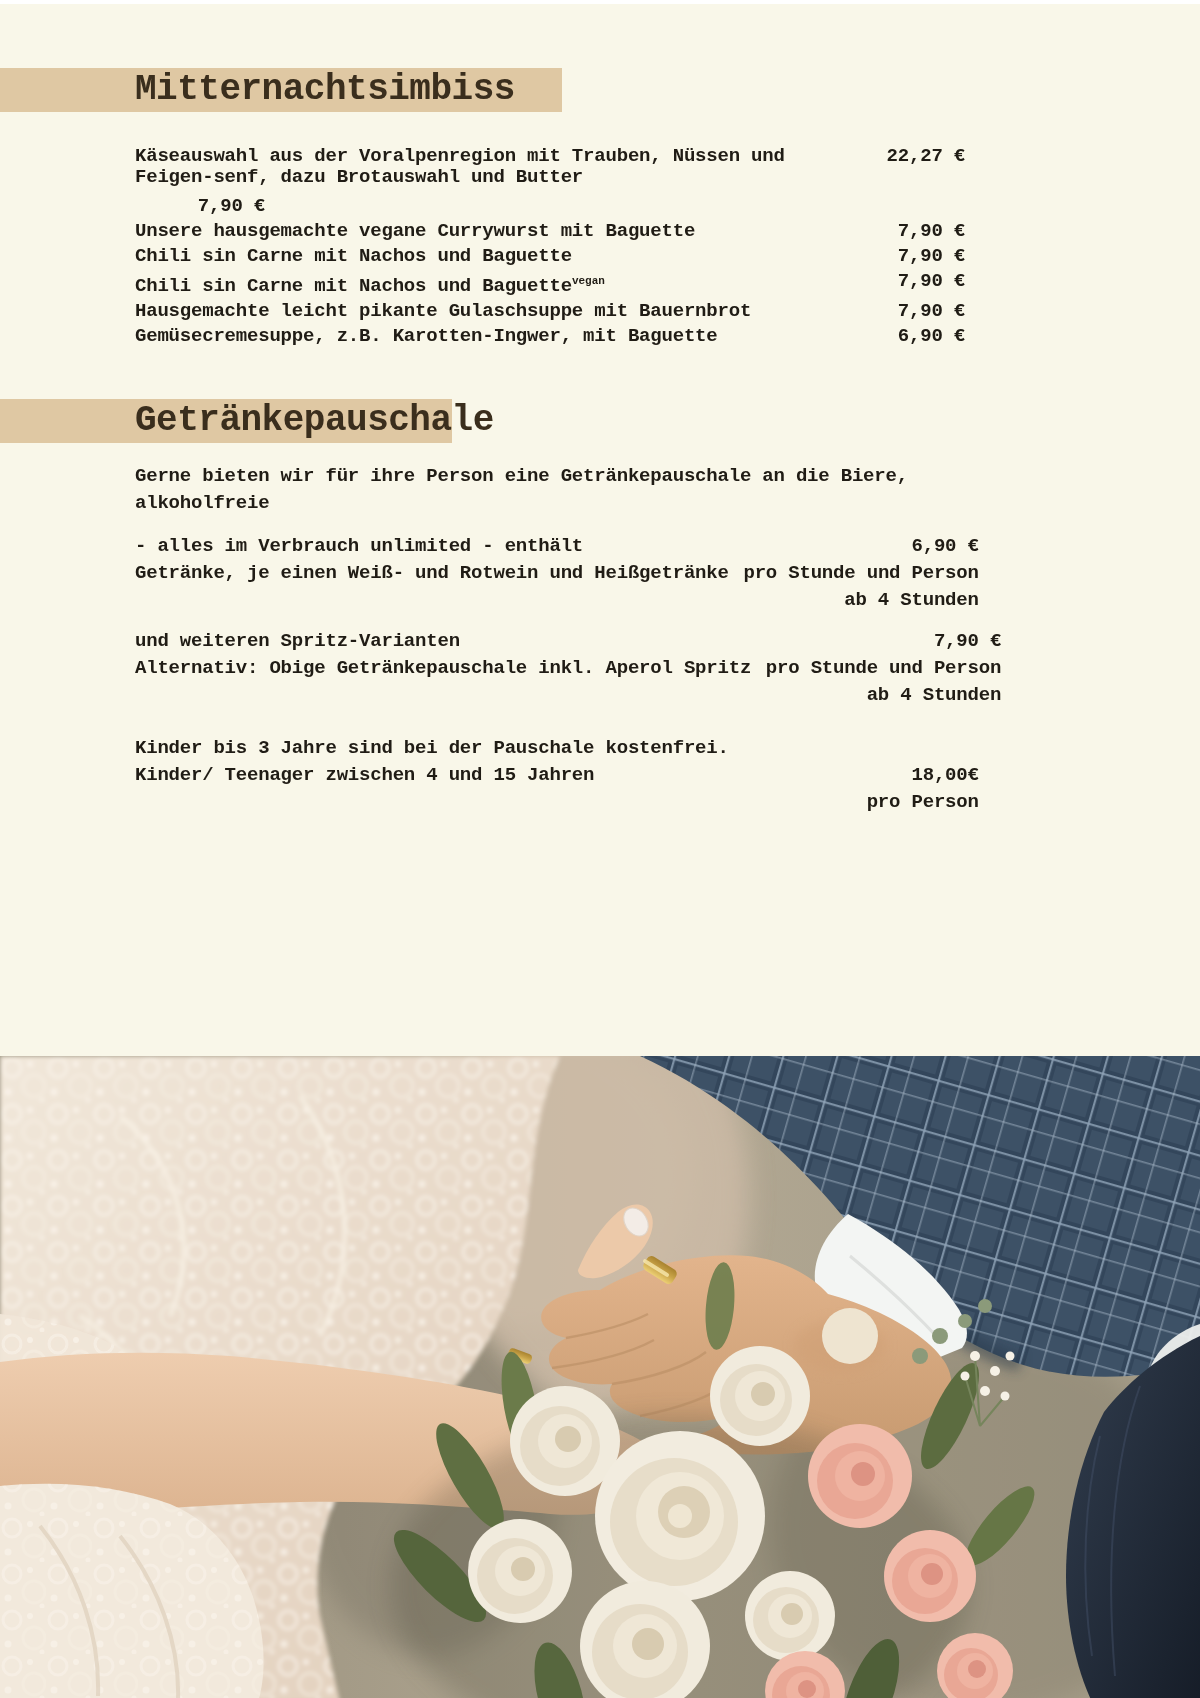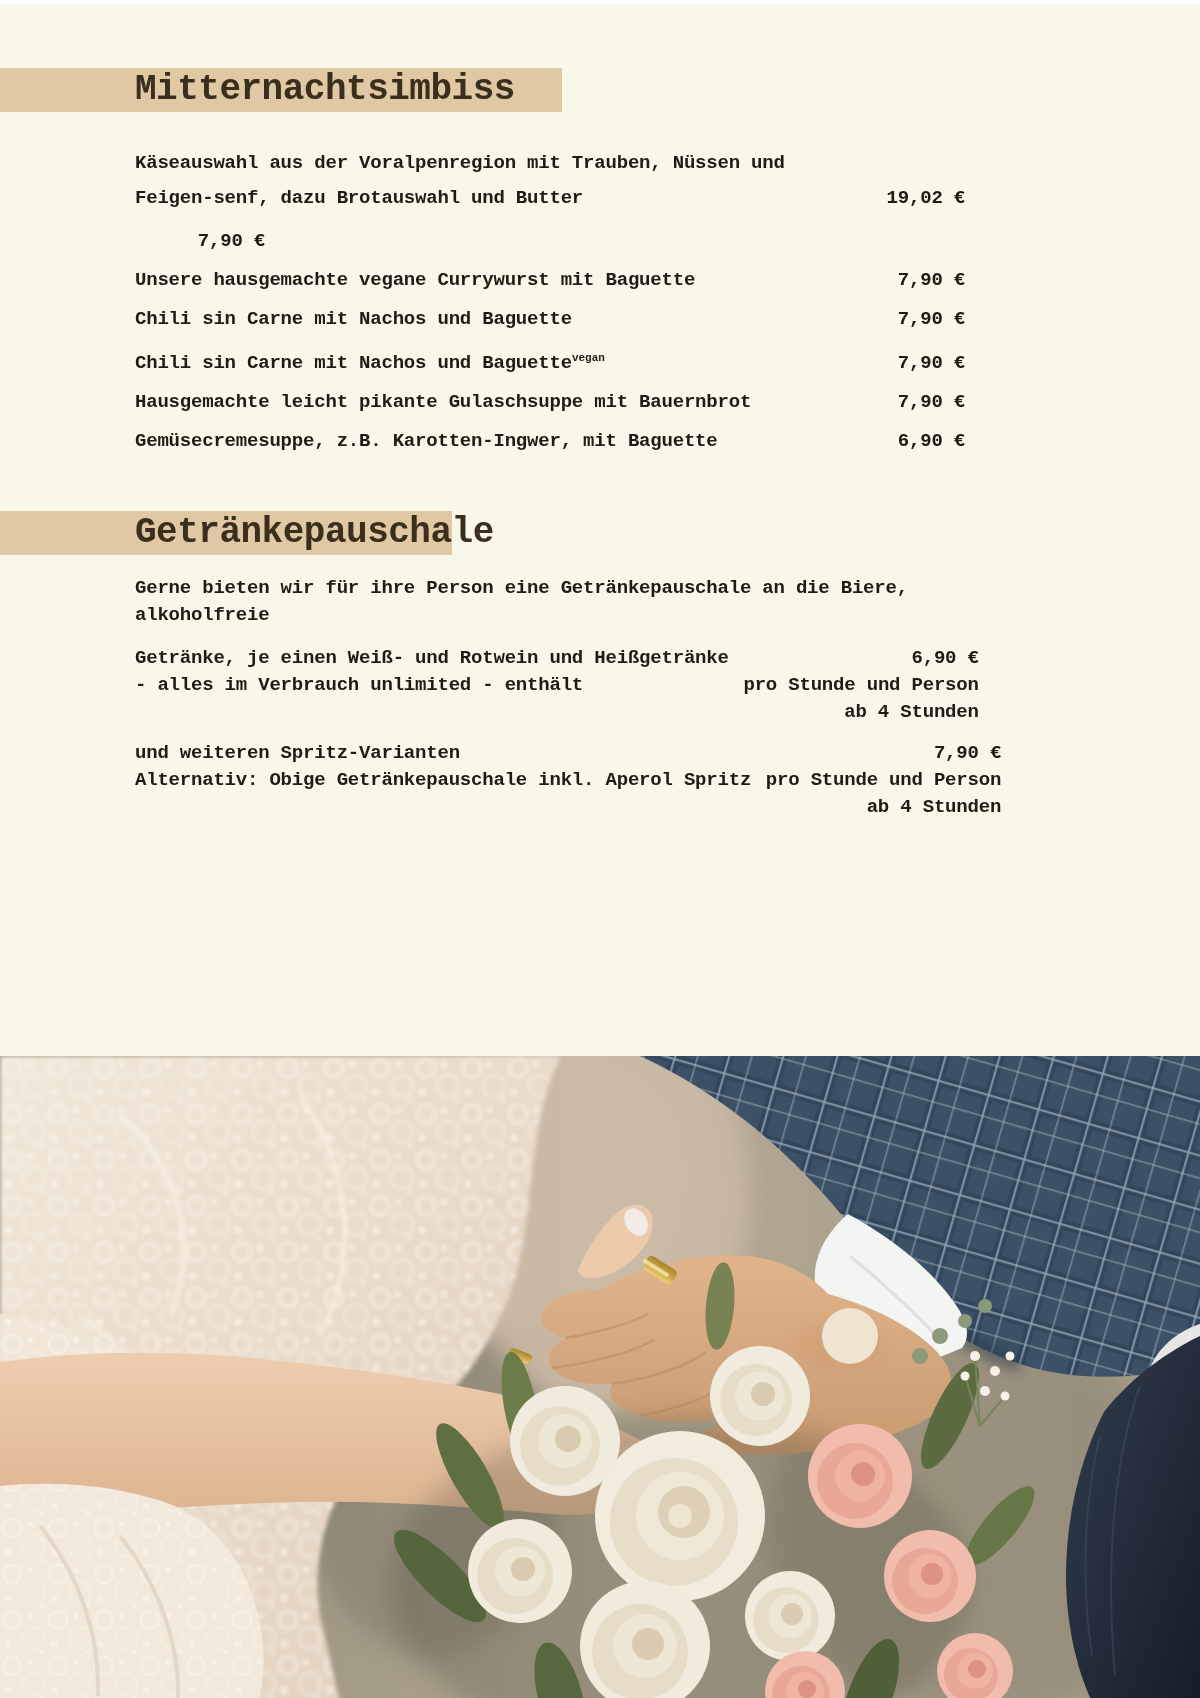--- a/index.html
+++ b/index.html
@@ -17,22 +17,22 @@
     background:var(--accent);height:44px;display:flex;align-items:center;
   }
   .band .band-title{
     font-size:36px;font-weight:700;color:var(--heading);
     padding-left:135px;letter-spacing:-0.5px;line-height:1;
   }
   .band1{width:562px;}
   .band2{width:452px;margin-top:52px;}
   .menu-items{margin:34px 235px 0 135px;}
   .menu-item{
-    display:flex;align-items:flex-end;justify-content:space-between;
-    font-size:19px;font-weight:700;line-height:35px;letter-spacing:-0.2px;
+    display:flex;align-items:flex-start;justify-content:space-between;
+    font-size:19px;font-weight:700;line-height:21px;letter-spacing:-0.2px;
     margin-bottom:4px;
   }
   .menu-item.first{margin-bottom:8px;}
   .item-name{max-width:690px;}
   .item-name sup{font-size:11px;font-weight:700;vertical-align:super;letter-spacing:0;}
   .item-price{width:130px;text-align:right;white-space:nowrap;flex:none;}
   .intro{
     margin:20px 235px 0 135px;font-size:19px;font-weight:700;
     line-height:27px;letter-spacing:-0.2px;
   }
@@ -60,21 +60,21 @@
   <div class="content">
 
     <section>
       <div class="band band1">
         <h1 class="band-title">Mitternachtsimbiss</h1>
       </div>
 
       <div class="menu-items">
         <div class="menu-item first">
           <div class="item-name"><span>Käseauswahl aus der Voralpenregion mit Trauben, Nüssen und Feigen-senf, dazu Brotauswahl und Butter</span></div>
-          <div class="item-price">19,02 €</div>
+          <div class="item-price">22,27 €</div>
         </div>
         <div class="menu-item">
           <div class="item-price">7,90 €</div>
         </div>
         <div class="menu-item">
           <div class="item-name"><span>Unsere hausgemachte vegane Currywurst mit Baguette</span></div>
           <div class="item-price">7,90 €</div>
         </div>
         <div class="menu-item">
           <div class="item-name"><span>Chili sin Carne mit Nachos und Baguette</span></div>
@@ -99,42 +99,53 @@
       <div class="band band2">
         <h2 class="band-title">Getränkepauschale</h2>
       </div>
 
       <p class="intro">Gerne bieten wir für ihre Person eine Getränkepauschale an die Biere, alkoholfreie</p>
 
       <div class="pricing">
 
         <div class="prow">
           <div class="pleft">
+            <div class="pline">- alles im Verbrauch unlimited - enthält</div>
             <div class="pline">Getränke, je einen Weiß- und Rotwein und Heißgetränke</div>
-            <div class="pline">- alles im Verbrauch unlimited - enthält</div>
           </div>
           <div class="pright">
             <div class="pline">6,90 €</div>
             <div class="pline">pro Stunde und Person</div>
             <div class="pline">ab 4 Stunden</div>
           </div>
         </div>
 
         <div class="prow">
           <div class="pleft">
             <div class="pline">und weiteren Spritz-Varianten</div>
             <div class="pline">Alternativ: Obige Getränkepauschale inkl. Aperol Spritz</div>
           </div>
           <div class="pright">
             <div class="pline">7,90 €</div>
             <div class="pline">pro Stunde und Person</div>
             <div class="pline">ab 4 Stunden</div>
           </div>
         </div>
 
+        <div class="prow gap-lg">
+          <div class="pleft">
+            <div class="pline">Kinder bis 3 Jahre sind bei der Pauschale kostenfrei.</div>
+            <div class="pline">Kinder/ Teenager zwischen 4 und 15 Jahren</div>
+          </div>
+          <div class="pright">
+            <div class="pline"></div>
+            <div class="pline">18,00€</div>
+            <div class="pline">pro Person</div>
+          </div>
+        </div>
 
 
       </div>
     </section>
   </div>
 
   <div class="photo">
     <svg viewBox="0 0 1200 646" role="img" aria-label="Braut und Bräutigam halten Hände über einem Brautstrauß aus weißen und rosa Rosen; goldener Ehering, weiße Spitze und blau karierter Anzug">
       <defs>
         <linearGradient id="bgGrad" x1="0" y1="0" x2="1" y2="0">

